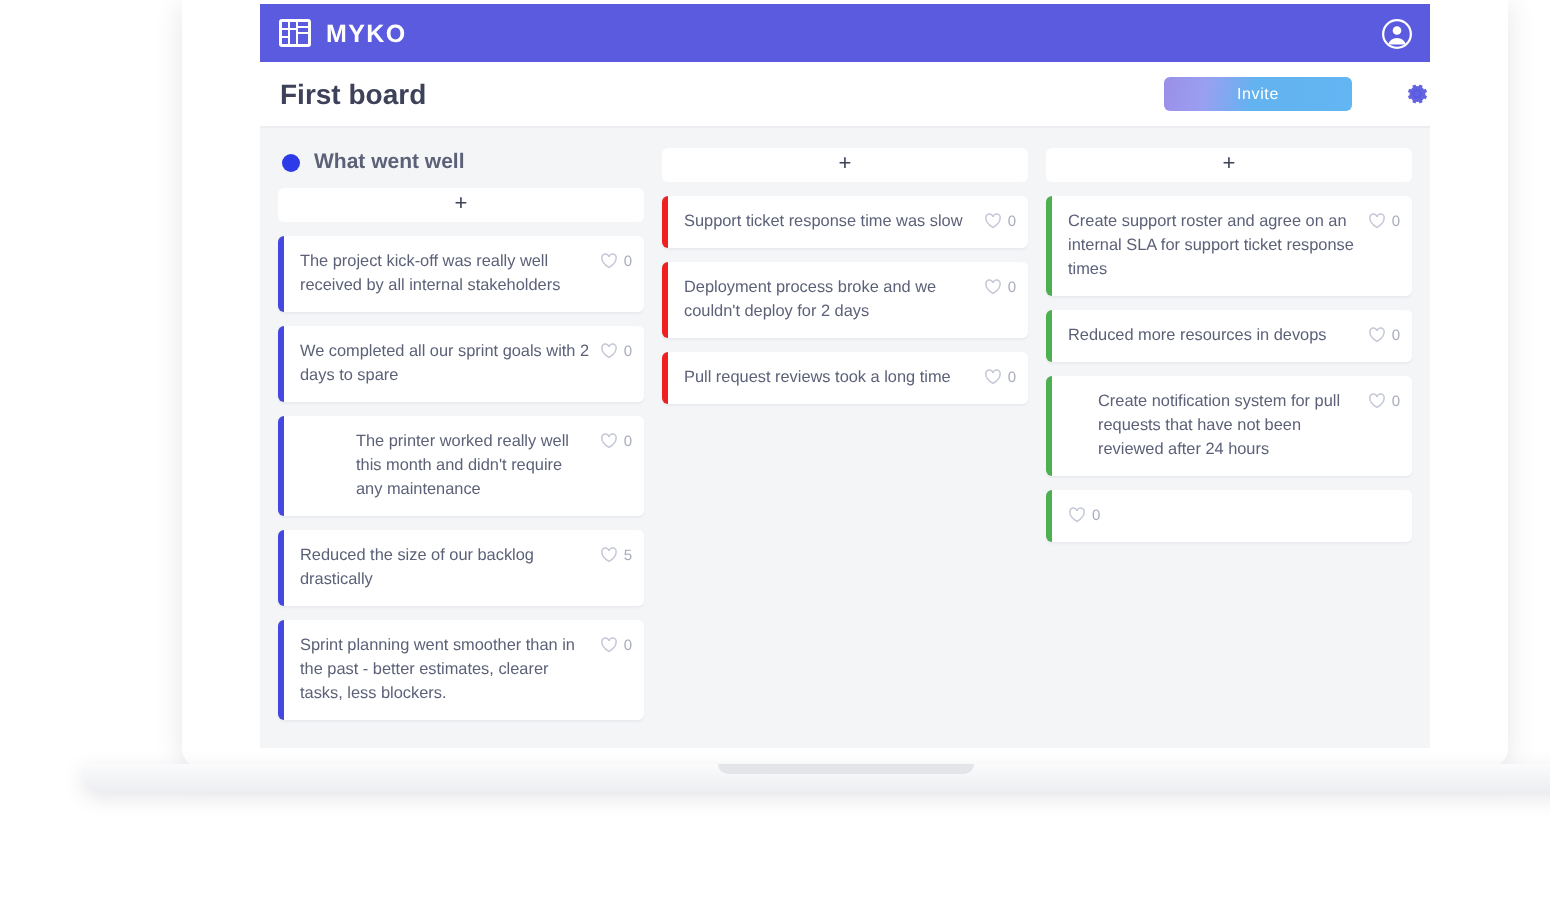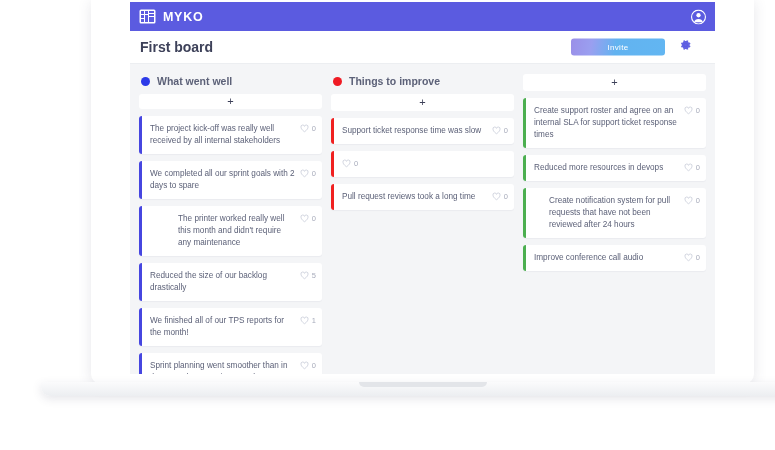--- a/index.html
+++ b/index.html
@@ -87,25 +87,25 @@
     position: relative;
     border-bottom: 1px solid #eceef1;
   }
   .board-title {
     font-size: 14px;
     font-weight: bold;
     color: #3d4159;
   }
   .titlebar-right {
     position: absolute;
-    right: 23px; top: 50%;
+    right: 0; top: 50%;
     transform: translateY(-50%);
     display: flex;
-    align-items: flex-start;
-    gap: 14px;
+    align-items: center;
+    gap: 26px;
   }
   .invite-btn {
     width: 94px; height: 17px;
     border: none;
     border-radius: 3px;
     background: linear-gradient(100deg, #9a8fe8 0%, #9a9ff0 22%, #62b3f0 48%, #62b6f2 100%);
     color: #ffffff;
     font-size: 8px;
     font-family: "Liberation Sans", sans-serif;
     letter-spacing: 0.3px;
@@ -261,56 +261,44 @@
             <div class="card" style="border-left-color: rgb(70, 70, 224);">
               <span class="card-text">Reduced the size of our backlog drastically</span>
               <span class="likes">
                 <svg class="heart" viewBox="0 0 12 12">
                   <path d="M6 10.3S1.3 7.4 1.3 4.3A2.3 2.3 0 0 1 6 3.2a2.3 2.3 0 0 1 4.7 1.1c0 3.1-4.7 6-4.7 6z" fill="none" stroke="#c4c8d6" stroke-width="1"></path>
                 </svg>
                 <span class="like-count">5</span>
               </span>
             </div>
             <div class="card" style="border-left-color: rgb(70, 70, 224);">
-              <span class="card-text">We finished all of our TPS reports for the month!</span>
-              <span class="likes">
-                <svg class="heart" viewBox="0 0 12 12">
-                  <path d="M6 10.3S1.3 7.4 1.3 4.3A2.3 2.3 0 0 1 6 3.2a2.3 2.3 0 0 1 4.7 1.1c0 3.1-4.7 6-4.7 6z" fill="none" stroke="#c4c8d6" stroke-width="1"></path>
-                </svg>
-                <span class="like-count">1</span>
-              </span>
-            </div>
-            <div class="card" style="border-left-color: rgb(70, 70, 224);">
               <span class="card-text">Sprint planning went smoother than in the past - better estimates, clearer tasks, less blockers.</span>
               <span class="likes">
                 <svg class="heart" viewBox="0 0 12 12">
                   <path d="M6 10.3S1.3 7.4 1.3 4.3A2.3 2.3 0 0 1 6 3.2a2.3 2.3 0 0 1 4.7 1.1c0 3.1-4.7 6-4.7 6z" fill="none" stroke="#c4c8d6" stroke-width="1"></path>
                 </svg>
                 <span class="like-count">0</span>
               </span>
             </div>
           </div>
         </div>
         <div class="column col-improve">
-          <div class="col-header">
-            <span class="col-dot" style="background:#ef1b24"></span>
-            <span class="col-title">Things to improve</span>
-          </div>
           <button class="add-card">+</button>
           <div class="cards">
             <div class="card" style="border-left-color: rgb(240, 32, 32);">
               <span class="card-text">Support ticket response time was slow</span>
               <span class="likes">
                 <svg class="heart" viewBox="0 0 12 12">
                   <path d="M6 10.3S1.3 7.4 1.3 4.3A2.3 2.3 0 0 1 6 3.2a2.3 2.3 0 0 1 4.7 1.1c0 3.1-4.7 6-4.7 6z" fill="none" stroke="#c4c8d6" stroke-width="1"></path>
                 </svg>
                 <span class="like-count">0</span>
               </span>
             </div>
             <div class="card" style="border-left-color: rgb(240, 32, 32);">
+              <span class="card-text">Deployment process broke and we couldn't deploy for 2 days</span>
               <span class="likes">
                 <svg class="heart" viewBox="0 0 12 12">
                   <path d="M6 10.3S1.3 7.4 1.3 4.3A2.3 2.3 0 0 1 6 3.2a2.3 2.3 0 0 1 4.7 1.1c0 3.1-4.7 6-4.7 6z" fill="none" stroke="#c4c8d6" stroke-width="1"></path>
                 </svg>
                 <span class="like-count">0</span>
               </span>
             </div>
             <div class="card" style="border-left-color: rgb(240, 32, 32);">
               <span class="card-text">Pull request reviews took a long time</span>
               <span class="likes">
@@ -346,21 +334,20 @@
             <div class="card" style="border-left-color: rgb(76, 175, 80); padding-left: 23px;">
               <span class="card-text">Create notification system for pull requests that have not been reviewed after 24 hours</span>
               <span class="likes">
                 <svg class="heart" viewBox="0 0 12 12">
                   <path d="M6 10.3S1.3 7.4 1.3 4.3A2.3 2.3 0 0 1 6 3.2a2.3 2.3 0 0 1 4.7 1.1c0 3.1-4.7 6-4.7 6z" fill="none" stroke="#c4c8d6" stroke-width="1"></path>
                 </svg>
                 <span class="like-count">0</span>
               </span>
             </div>
             <div class="card" style="border-left-color: rgb(76, 175, 80);">
-              <span class="card-text">Improve conference call audio</span>
               <span class="likes">
                 <svg class="heart" viewBox="0 0 12 12">
                   <path d="M6 10.3S1.3 7.4 1.3 4.3A2.3 2.3 0 0 1 6 3.2a2.3 2.3 0 0 1 4.7 1.1c0 3.1-4.7 6-4.7 6z" fill="none" stroke="#c4c8d6" stroke-width="1"></path>
                 </svg>
                 <span class="like-count">0</span>
               </span>
             </div>
           </div>
         </div>
       </div>

